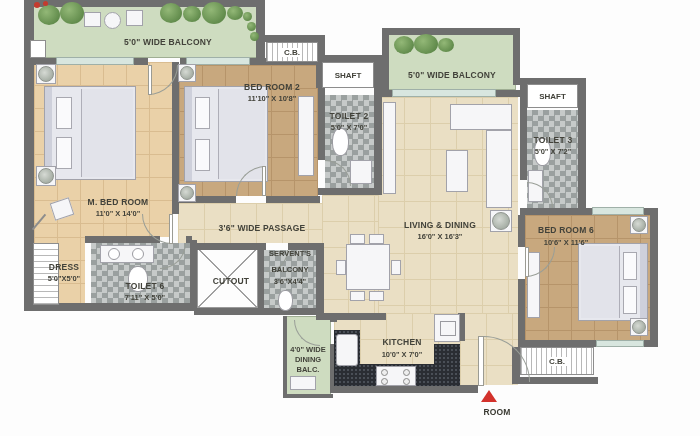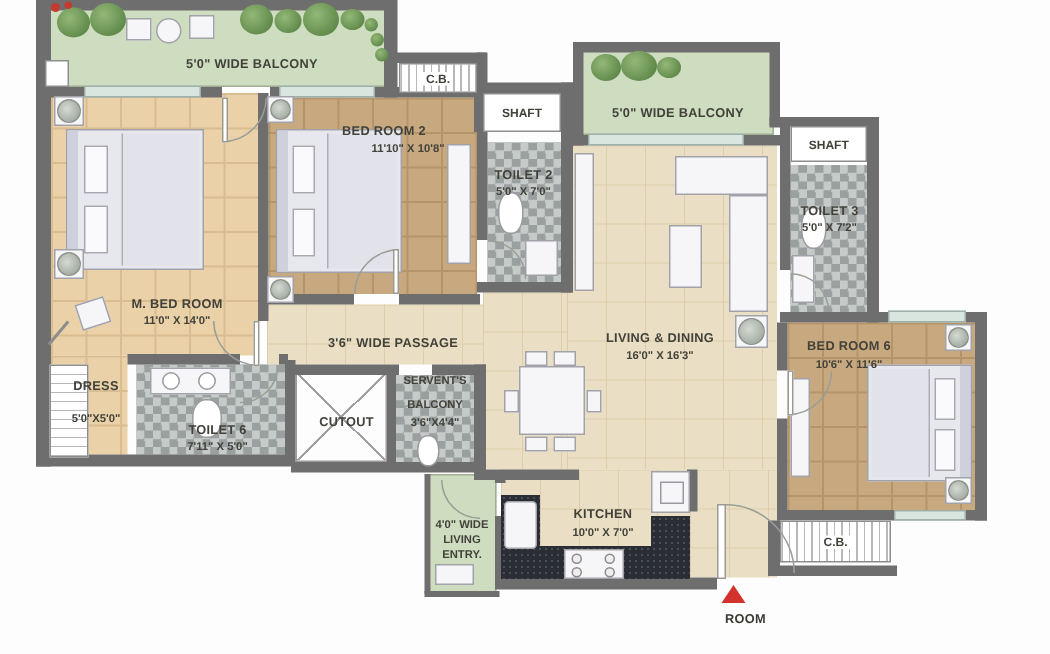--- a/index.html
+++ b/index.html
@@ -240,40 +240,40 @@
   <div class="leaf" style="left:525px;top:247px;width:4px;height:30px"></div>
   <div class="arc arc-tl" style="left:266px;top:250px;width:22px;height:22px"></div>
   <div class="arc arc-tr" style="left:294px;top:320px;width:26px;height:26px"></div>
   <div class="leaf" style="left:478px;top:336px;width:6px;height:50px"></div>
   <div class="arc arc-bl" style="left:484px;top:336px;width:46px;height:46px"></div>
 
   <div class="lbl" style="left:168px;top:37px">5'0" WIDE BALCONY</div>
   <div class="lbl" style="left:452px;top:70px">5'0" WIDE BALCONY</div>
   <div class="lbl" style="left:118px;top:197px">M. BED ROOM</div>
   <div class="dim" style="left:118px;top:209px">11'0" X 14'0"</div>
-  <div class="lbl" style="left:256px;top:82px">BED ROOM 2</div>
+  <div class="lbl" style="left:272px;top:82px">BED ROOM 2</div>
   <div class="dim" style="left:272px;top:94px">11'10" X 10'8"</div>
   <div class="lbl" style="left:349px;top:111px">TOILET 2</div>
   <div class="dim" style="left:349px;top:123px">5'0" X 7'0"</div>
   <div class="lbl" style="left:553px;top:135px">TOILET 3</div>
   <div class="dim" style="left:553px;top:147px">5'0" X 7'2"</div>
   <div class="lbl" style="left:440px;top:220px">LIVING &amp; DINING</div>
   <div class="dim" style="left:440px;top:232px">16'0" X 16'3"</div>
   <div class="lbl" style="left:262px;top:223px">3'6" WIDE PASSAGE</div>
-  <div class="lbl" style="left:64px;top:252px">DRESS</div>
+  <div class="lbl" style="left:64px;top:262px">DRESS</div>
   <div class="dim" style="left:64px;top:274px">5'0"X5'0"</div>
   <div class="lbl" style="left:145px;top:281px">TOILET 6</div>
   <div class="dim" style="left:145px;top:293px">7'11" X 5'0"</div>
   <div class="lbl" style="left:231px;top:276px">CUTOUT</div>
   <div class="dim" style="left:290px;top:249px">SERVENT'S</div>
   <div class="dim" style="left:290px;top:265px">BALCONY</div>
   <div class="dim" style="left:290px;top:277px">3'6"X4'4"</div>
   <div class="dim" style="left:308px;top:345px">4'0" WIDE</div>
-  <div class="dim" style="left:308px;top:355px">LIVING</div>
-  <div class="dim" style="left:308px;top:365px">ENTRY.</div>
+  <div class="dim" style="left:308px;top:355px">DINING</div>
+  <div class="dim" style="left:308px;top:365px">BALC.</div>
   <div class="lbl" style="left:402px;top:337px">KITCHEN</div>
   <div class="dim" style="left:402px;top:350px">10'0" X 7'0"</div>
   <div class="lbl" style="left:566px;top:225px">BED ROOM 6</div>
   <div class="dim" style="left:566px;top:238px">10'6" X 11'6"</div>
 
   <div class="tri" style="left:481px;top:390px"></div>
   <div class="lbl" style="left:497px;top:407px;color:#3a3a32">ROOM</div>
 
 </div>
 

